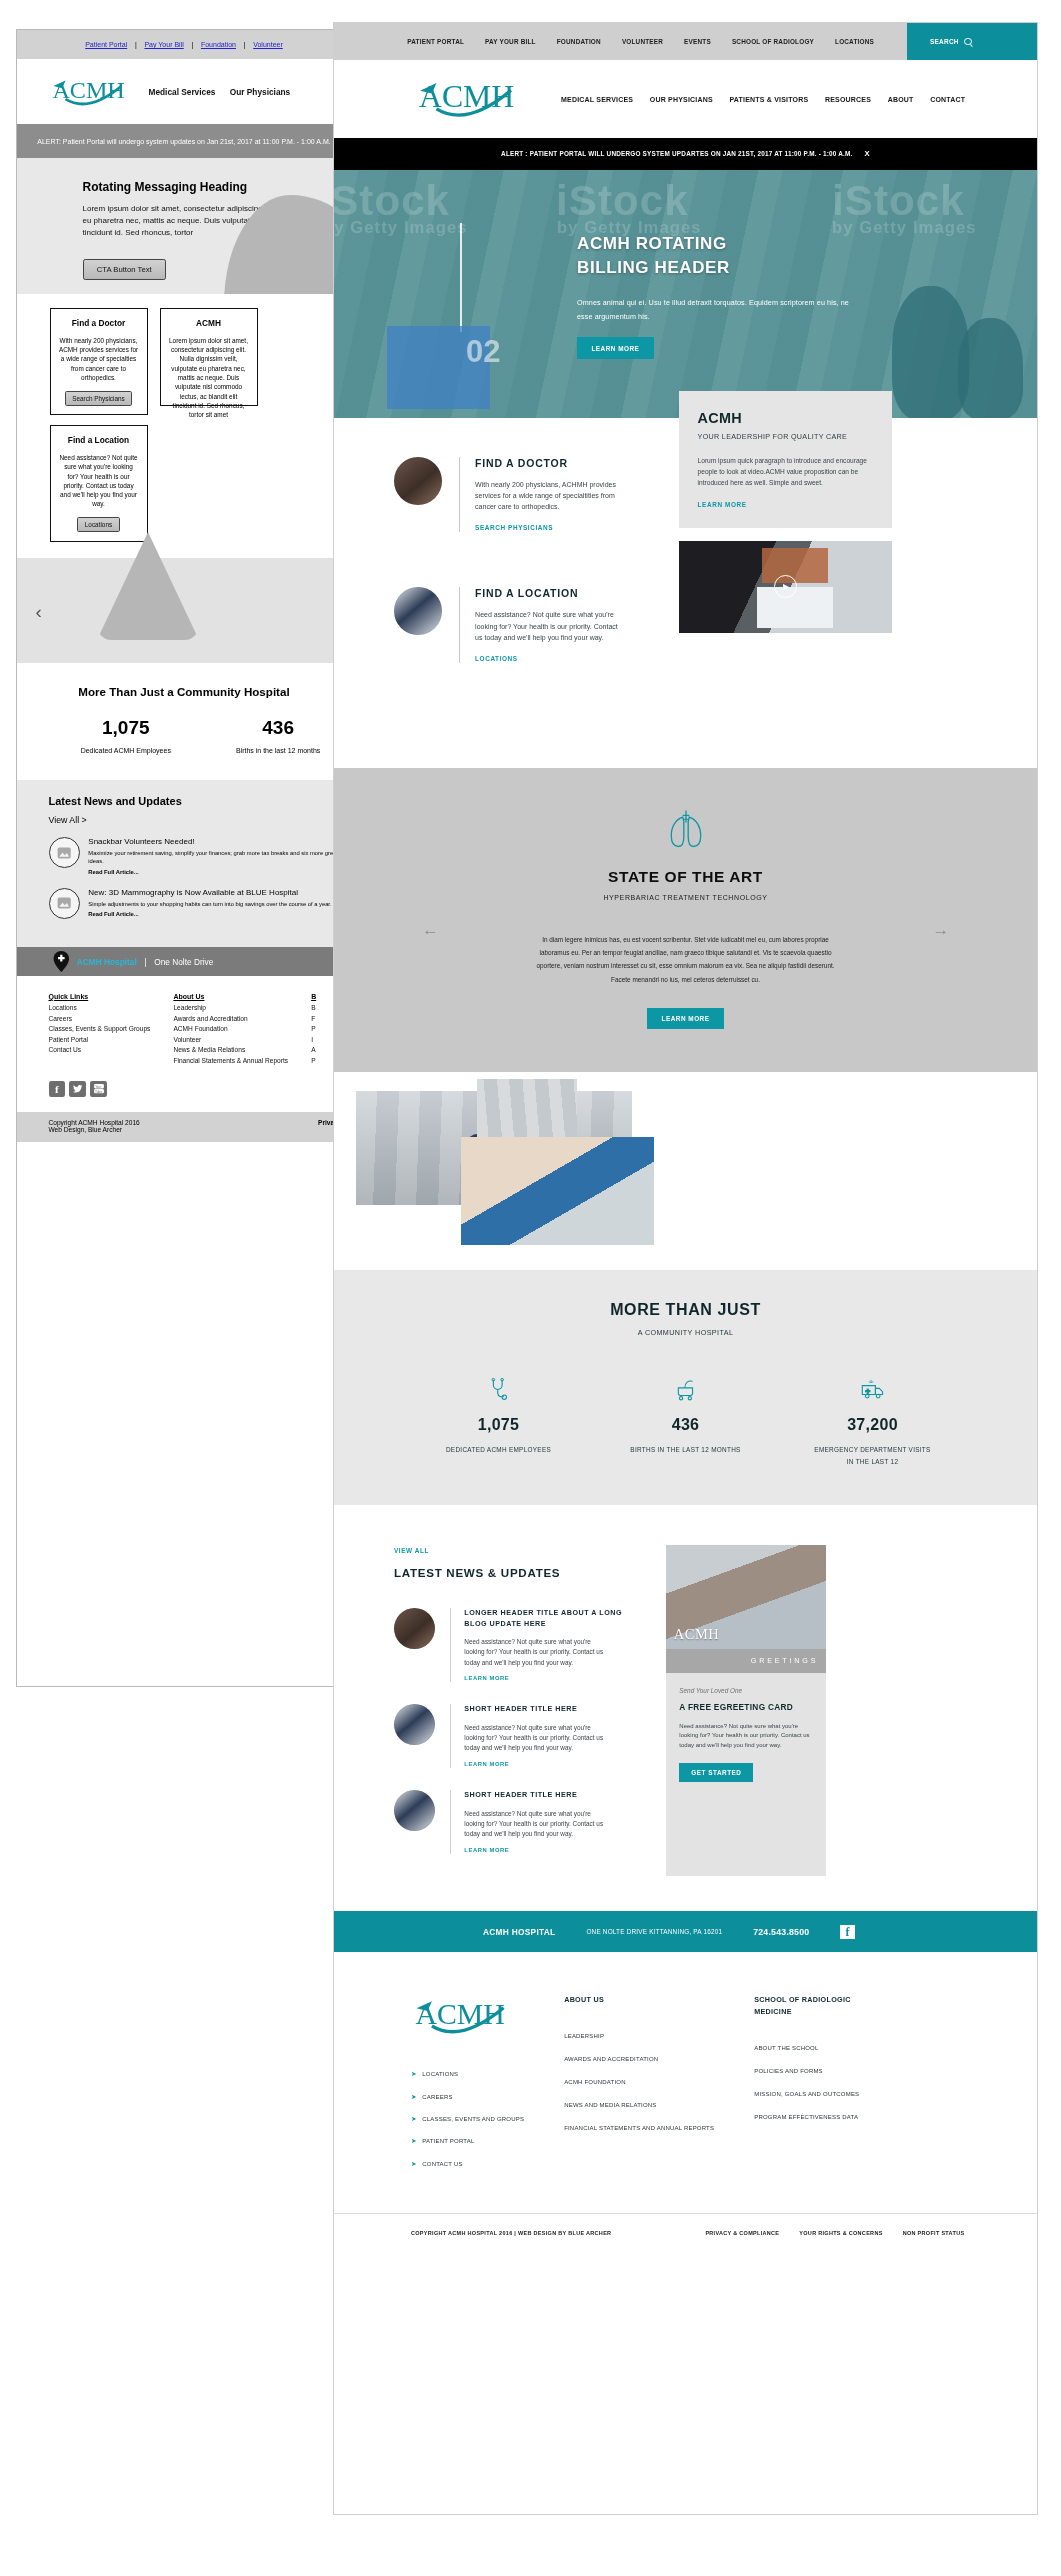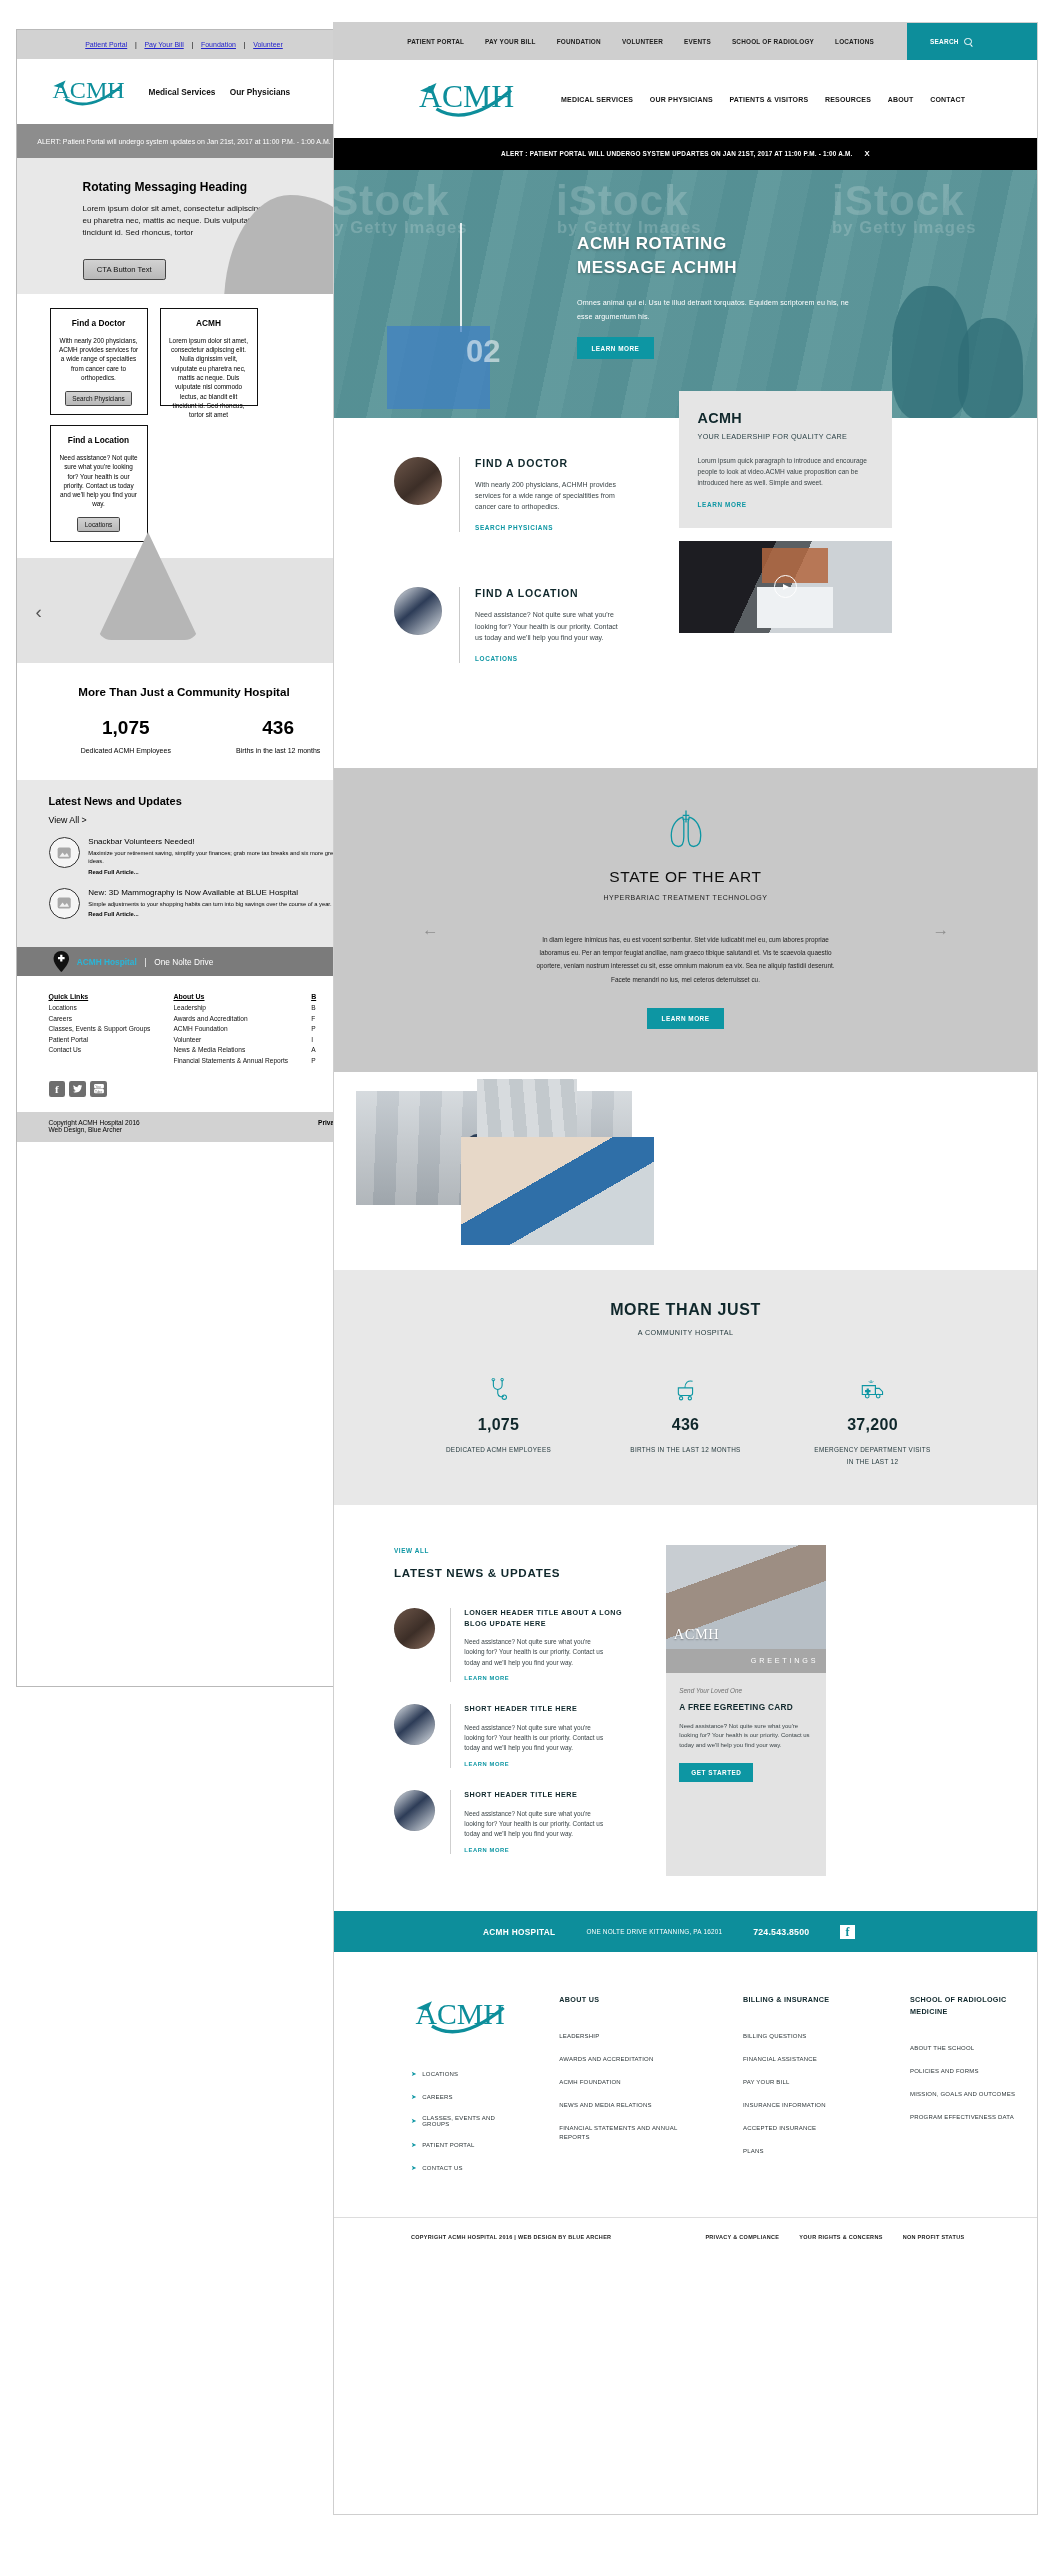--- a/index.html
+++ b/index.html
@@ -205,21 +205,21 @@
     position: relative; width: 23px; height: 23px; border: 1.1px solid #fff; border-radius: 50%;
     display: flex; align-items: center; justify-content: center; z-index: 3;
   }
   .mk-play::after {
     content:""; border-left: 6.6px solid #fff; border-top: 3.9px solid transparent;
     border-bottom: 3.9px solid transparent; margin-left: 2.2px;
   }
 
   .mk-sota { background: #c8c8c8; padding: 40px 0 43px; text-align: center; position: relative; }
   .mk-lungs { margin: 0 auto 19px; display: block; }
-  .mk-sota h2 { font-size: 15.5px; font-weight: normal; letter-spacing: 0.6px; color: #0d0d0d; }
+  .mk-sota h2 { font-size: 15.5px; font-weight: bold; letter-spacing: 0.6px; color: #0d0d0d; }
   .mk-sota .sub { font-size: 7px; letter-spacing: 0.6px; color: #1b1b1b; margin-top: 7.7px; }
   .mk-sota p { width: 310px; margin: 32px auto 0; font-size: 6.4px; line-height: 2.05; color: #1d1d1d; }
   .mk-sota .mk-btn { margin-top: 22px; }
   .mk-sota .nav { position: absolute; top: 50%; font-size: 16.6px; color: #8d8d8d; }
   .mk-sota .nav.l { left: 88px; }
   .mk-sota .nav.r { right: 88px; }
 
   .mk-gallery { position: relative; height: 198px; background: #fff; }
   .mk-img1 {
     position: absolute; left: 22px; top: 19px; width: 276px; height: 114px;
@@ -524,21 +524,21 @@
     <span class="wm wm2" style="left:223px;top:48px;">by Getty Images</span>
     <span class="wm wm2" style="left:498px;top:48px;">by Getty Images</span>
     <div class="vbar"></div>
     <div class="tile"></div>
     <div class="tilenum">02</div>
     <div class="person" style="left:558px;top:116px;width:77px;height:133px;"></div>
     <div class="person" style="left:624px;top:148px;width:65px;height:101px;"></div>
     <div class="mk-heroinner">
       <h1>
         <span>ACMH ROTATING</span><br>
-        <span>MESSAGE ACHMH</span>
+        <span>BILLING HEADER</span>
       </h1>
       <p>Omnes animal qui ei. Usu te illud detraxit torquatos. Equidem scriptorem eu his, ne esse argumentum his.</p>
       <span class="mk-btn">LEARN MORE</span>
     </div>
   </div>
 
   <div class="mk-two">
     <div class="mk-left">
       <div class="mk-feature">
         <div class="mk-avatar"></div>
@@ -730,29 +730,20 @@
 
     <div class="mk-fcol">
       <h5>ABOUT US</h5>
       <a>LEADERSHIP</a>
       <a>AWARDS AND ACCREDITATION</a>
       <a>ACMH FOUNDATION</a>
       <a>NEWS AND MEDIA RELATIONS</a>
       <a>FINANCIAL STATEMENTS AND ANNUAL REPORTS</a>
     </div>
 
-    <div class="mk-fcol">
-      <h5>BILLING &amp; INSURANCE</h5>
-      <a>BILLING QUESTIONS</a>
-      <a>FINANCIAL ASSISTANCE</a>
-      <a>PAY YOUR BILL</a>
-      <a>INSURANCE INFORMATION</a>
-      <a>ACCEPTED INSURANCE</a>
-      <a>PLANS</a>
-    </div>
 
     <div class="mk-fcol">
       <h5>SCHOOL OF RADIOLOGIC MEDICINE</h5>
       <a>ABOUT THE SCHOOL</a>
       <a>POLICIES AND FORMS</a>
       <a>MISSION, GOALS AND OUTCOMES</a>
       <a>PROGRAM EFFECTIVENESS DATA</a>
     </div>
   </div>
 

